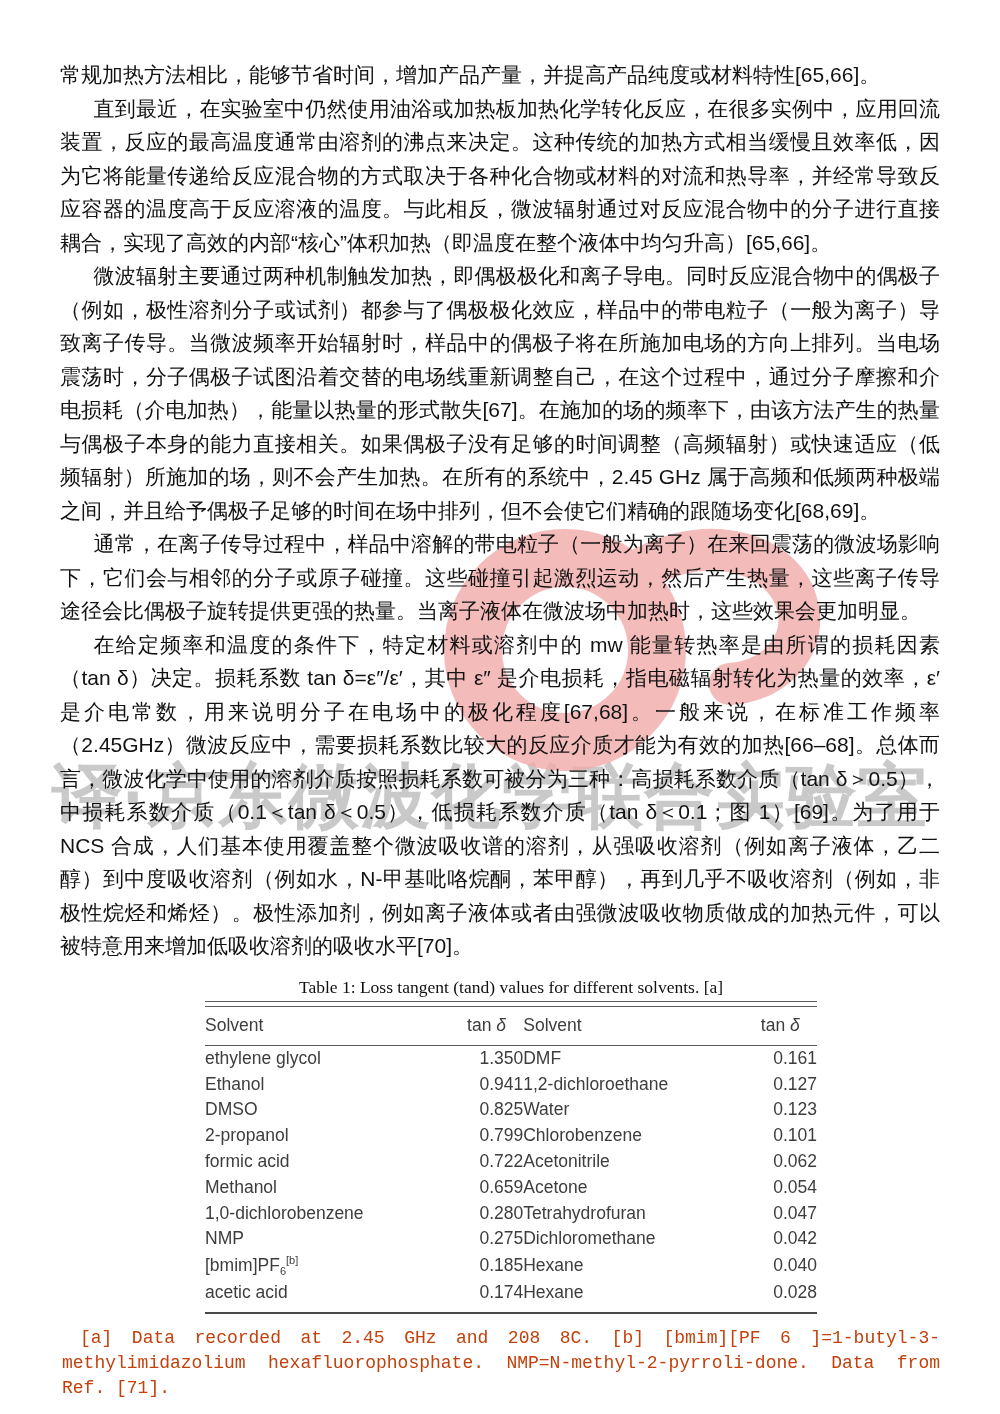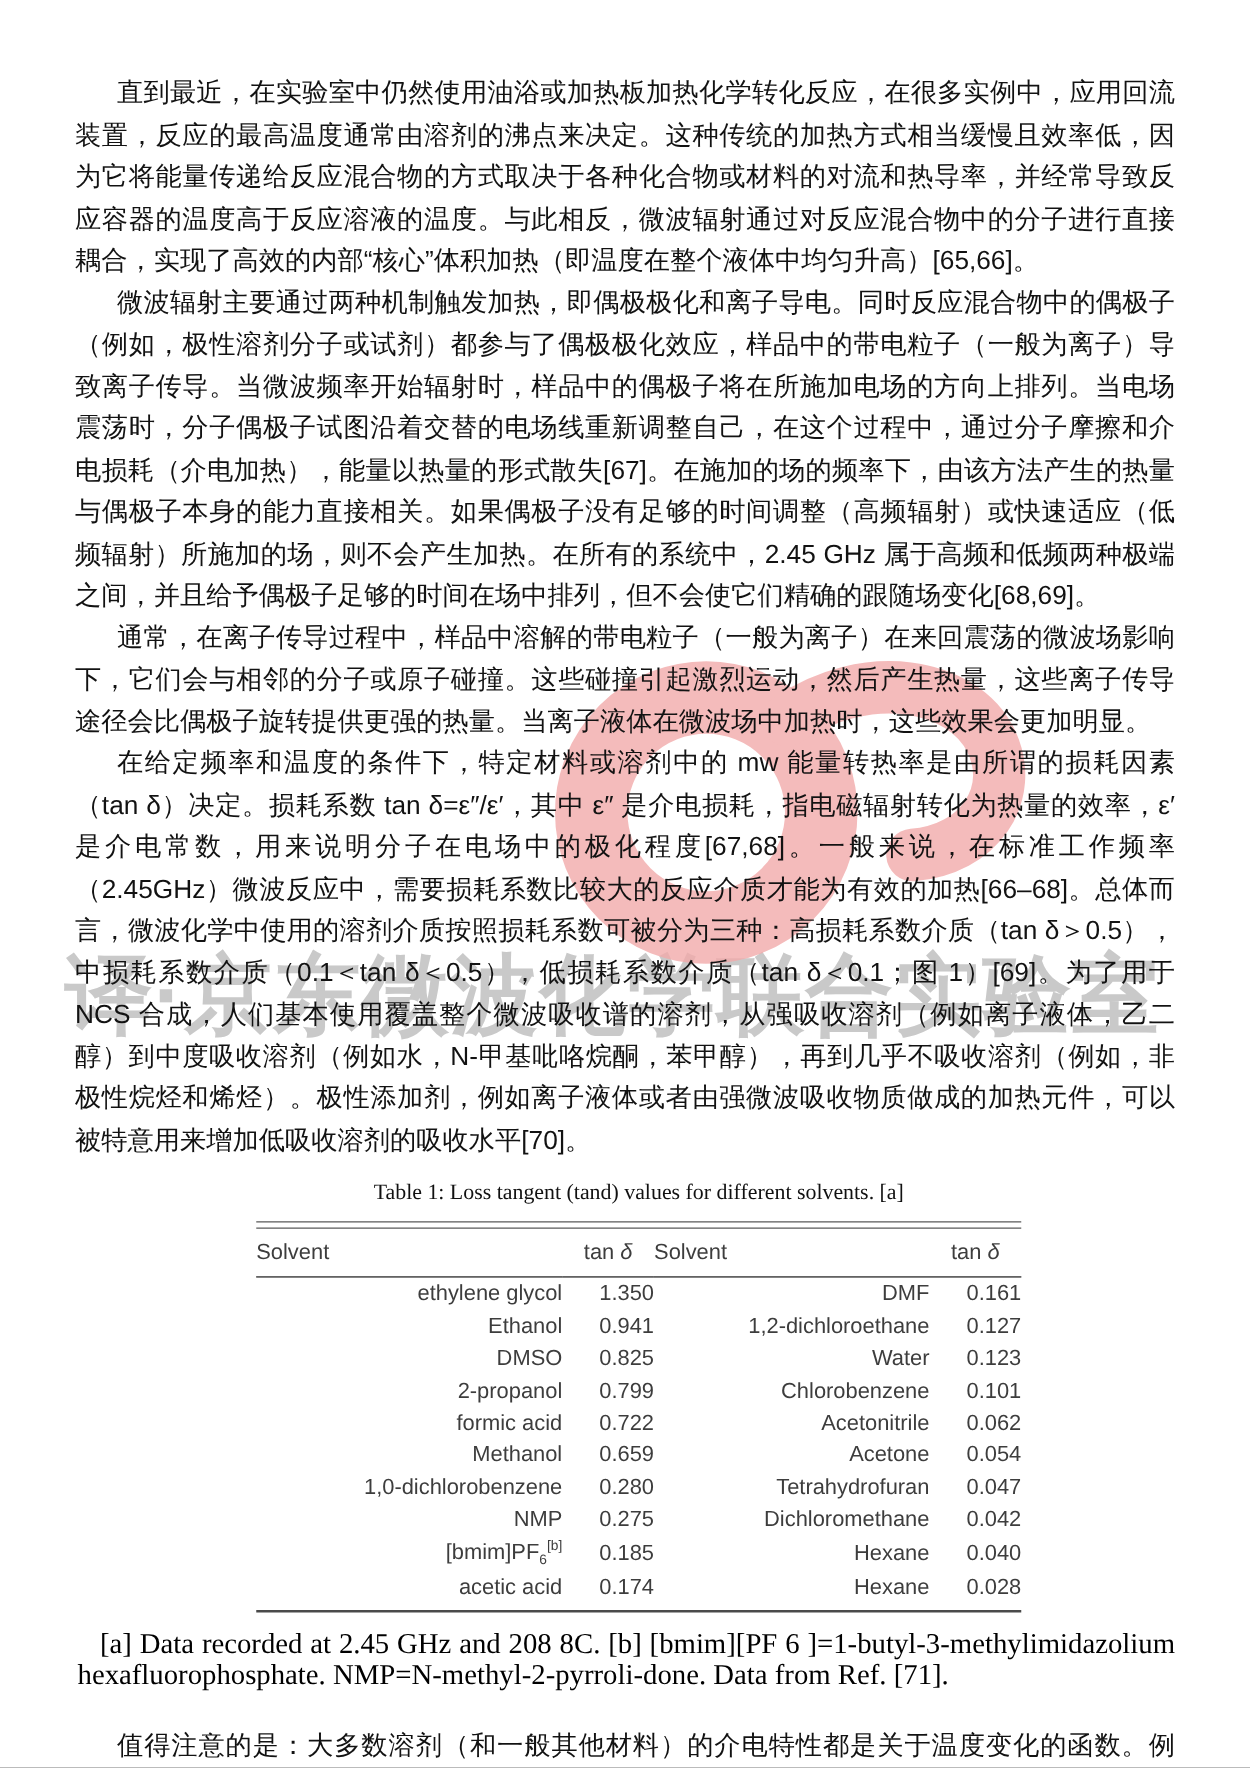--- a/index.html
+++ b/index.html
@@ -24,45 +24,45 @@
   .para{
     font-size:21px;line-height:33.5px;color:#121212;
     text-align:justify;margin:0;
     font-family:"Liberation Sans","DejaVu Sans",sans-serif;
   }
   .para.indent{text-indent:1.6em;}
   
   #tbl-wrap{width:612px;margin:14px 0 0 145px;}
   #tbl-title{
     font-family:"Liberation Serif","DejaVu Serif",serif;
-    font-size:17.5px;color:#111;text-align:center;margin:0 0 13px 0;
+    font-size:17.5px;color:#111;text-align:center;margin:0 0 3px 0;
   }
   .rule-double{border-top:1.5px solid #5a5a5a;border-bottom:1.5px solid #5a5a5a;height:4px;}
   table.solvents{
     width:100%;border-collapse:collapse;
     font-family:"Liberation Sans","DejaVu Sans",sans-serif;
     font-size:17.5px;color:#3d3d3d;
   }
   table.solvents th{
     font-weight:normal;text-align:left;
     padding:8px 0 9px 0;
     border-bottom:1.5px solid #5a5a5a;
   }
-  table.solvents td{padding:2.4px 0;text-align:right;}
+  table.solvents td{padding:2.4px 0;}
   .c-name1{width:40%;}
   .c-val1{width:12%;text-align:right;padding-right:4px;}
   .c-name2{width:36%;padding-left:46px;}
   .c-val2{width:12%;text-align:right;}
   table.solvents th.c-val1,table.solvents th.c-val2{text-align:center;}
   .rule-bottom{border-top:2.5px solid #4a4a4a;margin-top:6px;}
   td sub{font-size:11px;} td sup{font-size:11px;}
   
   #footnote{
-    font-family:Liberation Serif, serif;
-    font-size:23px;line-height:25px;color:#000000;
+    font-family:Liberation Mono, monospace;
+    font-size:18px;line-height:25px;color:#c2410c;
     text-align:justify;text-indent:18px;
     margin:12px 0 0 2px;width:878px;
   }
   .delta{font-style:italic;}
 </style>
 </head>
 <body>
 
 <div id="page">
 
@@ -70,20 +70,21 @@
 
   <svg id="red-watermark" width="420" height="330" viewBox="0 0 420 330">
     <g fill="none" stroke="#f2abab">
       <circle cx="140" cy="172" r="92" stroke-width="58"></circle>
       <path d="M 205 98 C 268 55, 345 68, 368 115 C 388 158, 358 202, 305 206" stroke-width="42" stroke-linecap="round"></path>
     </g>
   </svg>
 
   <div id="content">
 
+    <p class="para">常规加热方法相比，能够节省时间，增加产品产量，并提高产品纯度或材料特性[65,66]。</p>
     <p class="para indent">直到最近，在实验室中仍然使用油浴或加热板加热化学转化反应，在很多实例中，应用回流装置，反应的最高温度通常由溶剂的沸点来决定。这种传统的加热方式相当缓慢且效率低，因为它将能量传递给反应混合物的方式取决于各种化合物或材料的对流和热导率，并经常导致反应容器的温度高于反应溶液的温度。与此相反，微波辐射通过对反应混合物中的分子进行直接耦合，实现了高效的内部“核心”体积加热（即温度在整个液体中均匀升高）[65,66]。</p>
     <p class="para indent">微波辐射主要通过两种机制触发加热，即偶极极化和离子导电。同时反应混合物中的偶极子（例如，极性溶剂分子或试剂）都参与了偶极极化效应，样品中的带电粒子（一般为离子）导致离子传导。当微波频率开始辐射时，样品中的偶极子将在所施加电场的方向上排列。当电场震荡时，分子偶极子试图沿着交替的电场线重新调整自己，在这个过程中，通过分子摩擦和介电损耗（介电加热），能量以热量的形式散失[67]。在施加的场的频率下，由该方法产生的热量与偶极子本身的能力直接相关。如果偶极子没有足够的时间调整（高频辐射）或快速适应（低频辐射）所施加的场，则不会产生加热。在所有的系统中，2.45 GHz 属于高频和低频两种极端之间，并且给予偶极子足够的时间在场中排列，但不会使它们精确的跟随场变化[68,69]。</p>
     <p class="para indent">通常，在离子传导过程中，样品中溶解的带电粒子（一般为离子）在来回震荡的微波场影响下，它们会与相邻的分子或原子碰撞。这些碰撞引起激烈运动，然后产生热量，这些离子传导途径会比偶极子旋转提供更强的热量。当离子液体在微波场中加热时，这些效果会更加明显。</p>
     <p class="para indent">在给定频率和温度的条件下，特定材料或溶剂中的 mw 能量转热率是由所谓的损耗因素（tan δ）决定。损耗系数 tan δ=ε″/ε′，其中 ε″ 是介电损耗，指电磁辐射转化为热量的效率，ε′ 是介电常数，用来说明分子在电场中的极化程度[67,68]。一般来说，在标准工作频率（2.45GHz）微波反应中，需要损耗系数比较大的反应介质才能为有效的加热[66–68]。总体而言，微波化学中使用的溶剂介质按照损耗系数可被分为三种：高损耗系数介质（tan δ＞0.5），中损耗系数介质（0.1＜tan δ＜0.5），低损耗系数介质（tan δ＜0.1；图 1）[69]。为了用于 NCS 合成，人们基本使用覆盖整个微波吸收谱的溶剂，从强吸收溶剂（例如离子液体，乙二醇）到中度吸收溶剂（例如水，N-甲基吡咯烷酮，苯甲醇），再到几乎不吸收溶剂（例如，非极性烷烃和烯烃）。极性添加剂，例如离子液体或者由强微波吸收物质做成的加热元件，可以被特意用来增加低吸收溶剂的吸收水平[70]。</p>
 
     <div id="tbl-wrap">
       <div id="tbl-title">Table 1: Loss tangent (tand) values for different solvents. [a]</div>
       <div class="rule-double"></div>
       <table class="solvents">
         <thead>

